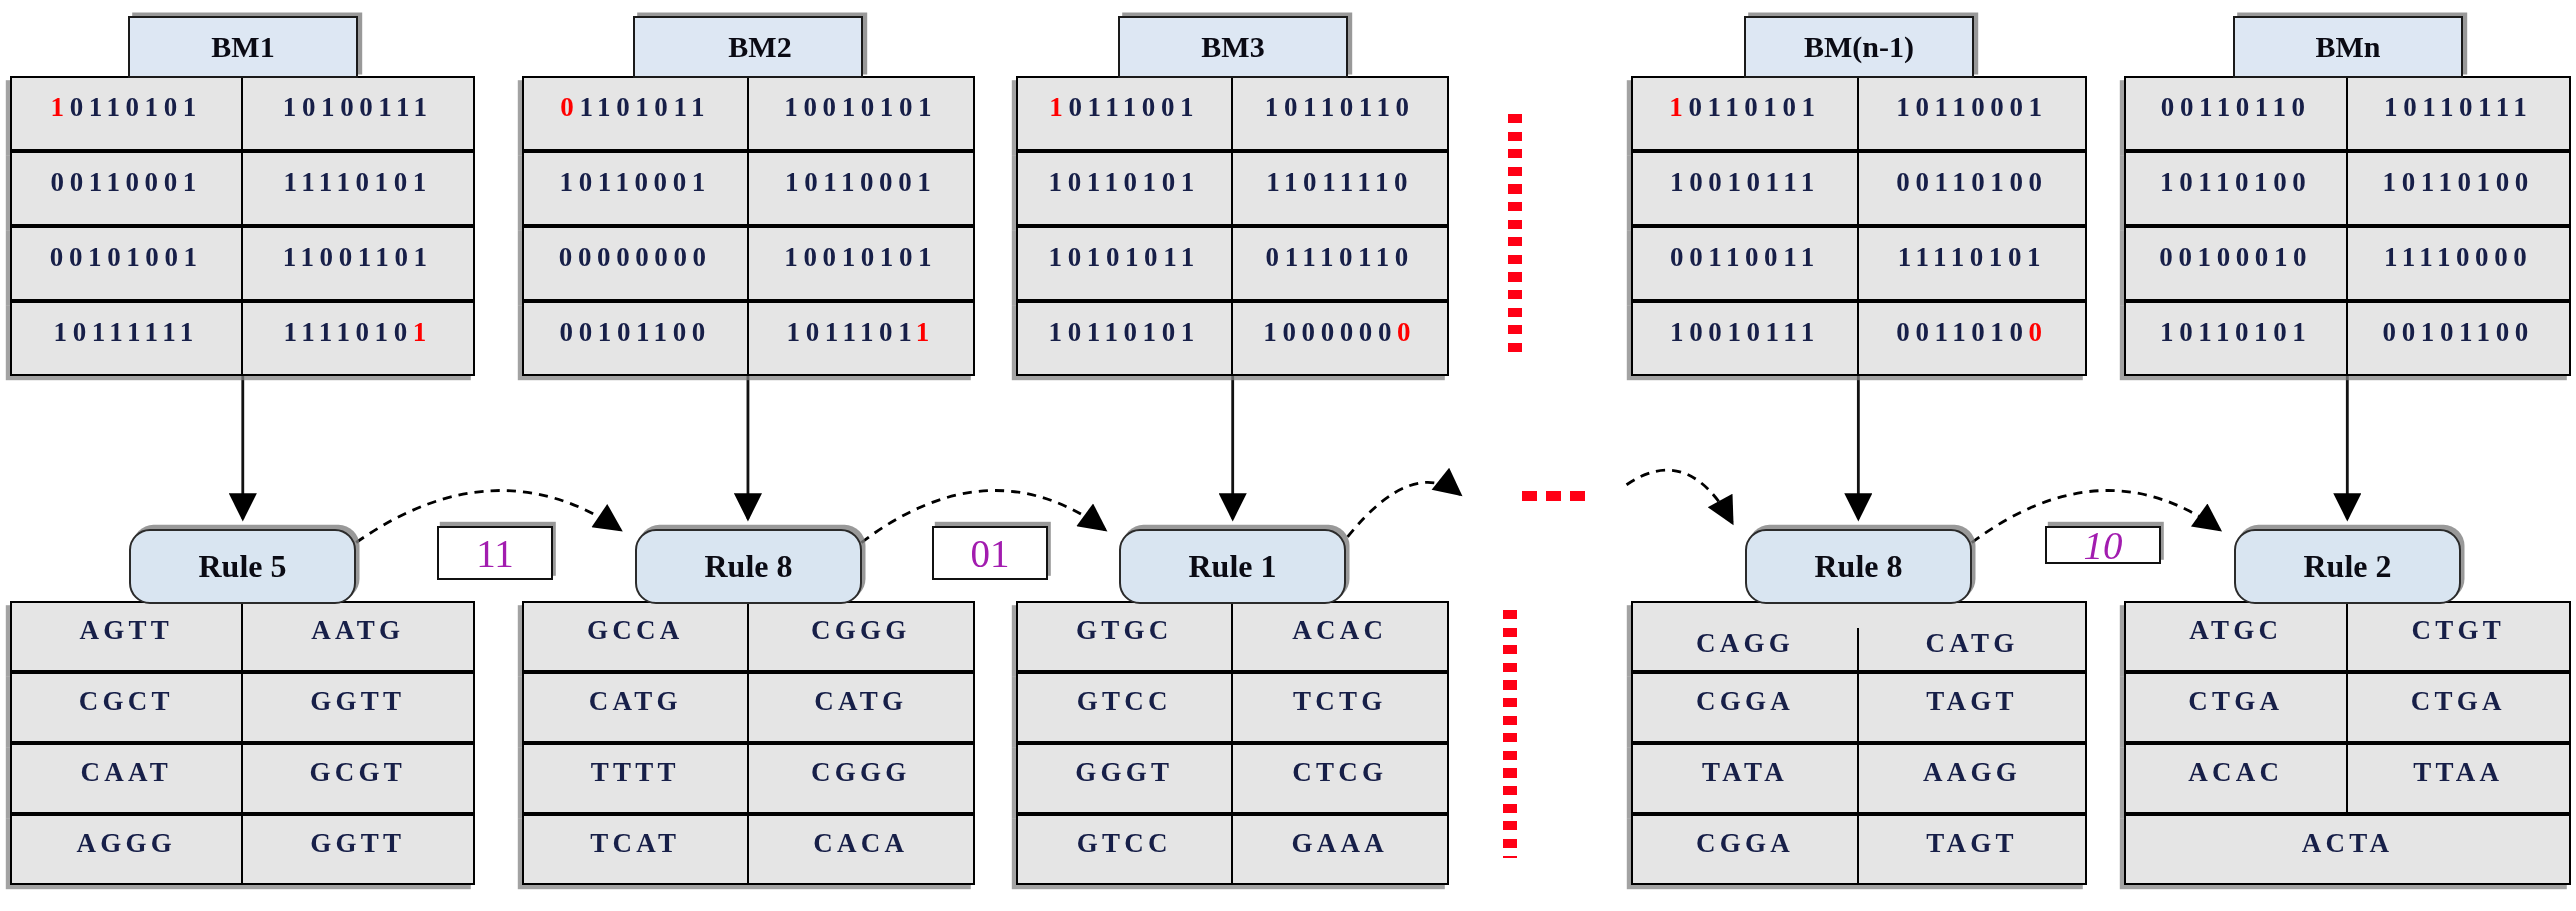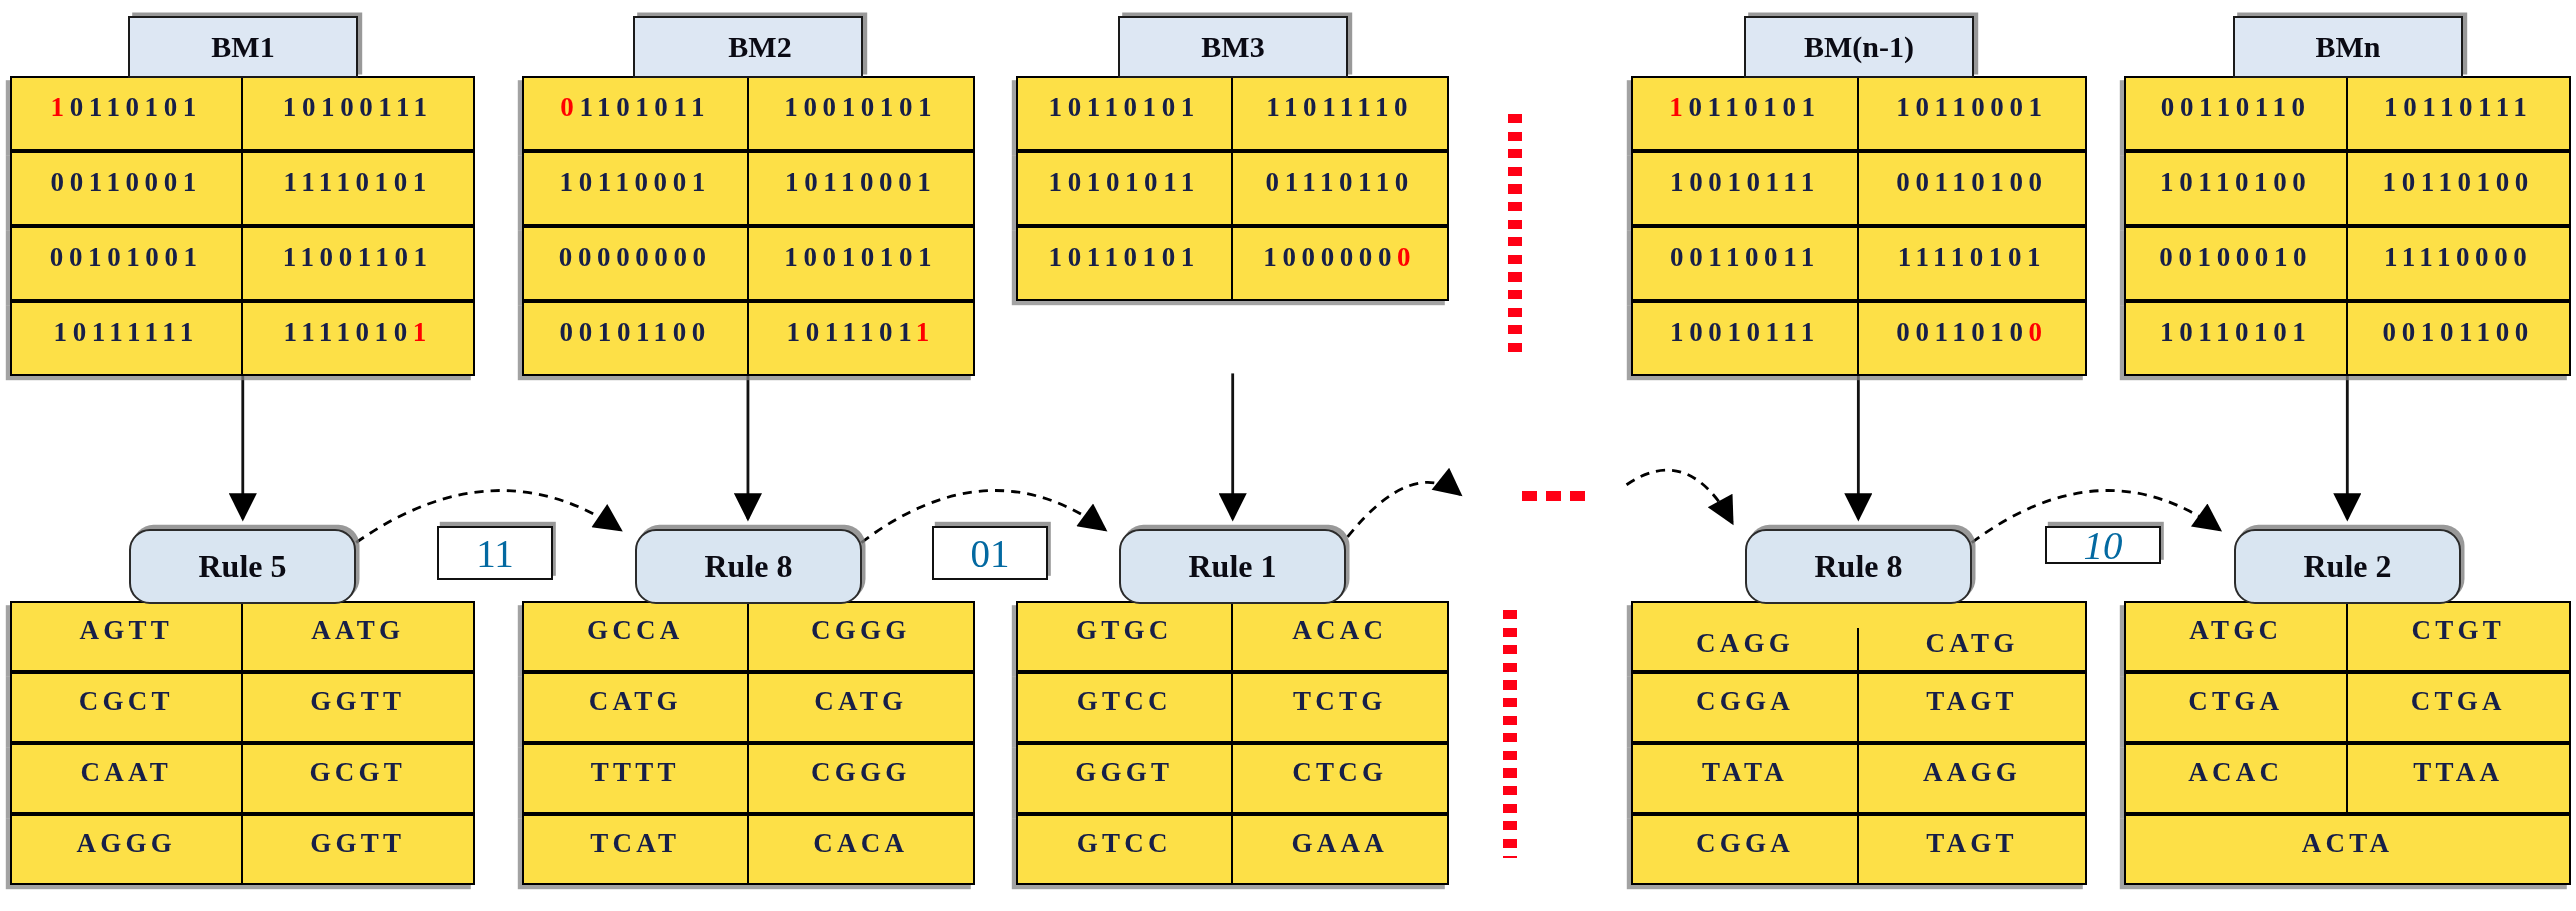--- a/index.html
+++ b/index.html
@@ -5,38 +5,38 @@
   html,body{margin:0;padding:0;background:#ffffff;}
   #stage{position:relative;width:2576px;height:911px;background:#ffffff;overflow:hidden;
          font-family:"Liberation Serif","DejaVu Serif",serif;}
   
   .bm-header{position:absolute;display:flex;align-items:center;justify-content:center;
     background:#dde7f3;border:2.8px solid #1a1a1a;box-sizing:border-box;
     font-weight:bold;font-size:30px;color:#0b0b14;z-index:3;
     box-shadow:4.2px -3.5px 0 rgba(128,128,128,0.8);}
   
   .tbl{position:absolute;z-index:2;}
-  .tbl .row{display:flex;border:2.8px solid #000;background:#fde047;box-sizing:border-box;
+  .tbl .row{display:flex;border:2.8px solid #000;background:#e5e5e5;box-sizing:border-box;
     box-shadow:-4.2px 4.2px 0 rgba(128,128,128,0.72);}
   .tbl .row + .row{margin-top:0px;}
   .cell{flex:1 1 50%;display:flex;align-items:center;justify-content:center;
     box-sizing:border-box;padding-bottom:11.3px;}
   .cell.first{border-right:2.8px solid #000;}
   .bin-text{font-weight:bold;font-size:27px;letter-spacing:5.6px;color:#171f48;white-space:nowrap;}
   .dna-text{font-weight:bold;font-size:27px;letter-spacing:4.2px;color:#171f48;white-space:nowrap;}
   .red-digit{color:#ff0000;}
   
   .rule-box{position:absolute;display:flex;align-items:center;justify-content:center;
     background:#d9e5f1;border:2.8px solid #2b2b2b;border-radius:21px;box-sizing:border-box;
     font-weight:bold;font-size:32px;color:#0b0b14;z-index:4;
     box-shadow:3.5px -4.2px 0 rgba(128,128,128,0.8);}
   
   .link-label{position:absolute;display:flex;align-items:center;justify-content:center;
     background:#ffffff;border:2.8px solid #111;box-sizing:border-box;
-    font-size:39px;color:#0369a1;z-index:4;box-shadow:2.8px -4.2px 0 rgba(128,128,128,0.8);}
+    font-size:39px;color:#a21caf;z-index:4;box-shadow:2.8px -4.2px 0 rgba(128,128,128,0.8);}
   
   .red-dotted-v{position:absolute;width:14px;z-index:1;
     background:repeating-linear-gradient(to bottom,#ff0015 0px,#ff0015 9.2px,transparent 9.2px,transparent 17.6px);}
   
   .red-ellipsis{position:absolute;display:flex;gap:9.2px;z-index:4;}
   .red-ellipsis .dash{width:15px;height:10px;background:#ff0015;}
   svg{position:absolute;left:0;top:0;z-index:1;}
 </style>
 </head>
 <body>
@@ -210,20 +210,28 @@
           </div>
           <div class="cell">
             <span class="dna-text">CACA</span>
           </div>
         </div>
       </div>
       <div class="bm-header" style="left: 1118px; top: 15.5px; width: 230px; height: 62px;">BM3</div>
       <div class="tbl" style="left: 1016px; top: 76px; width: 433px;">
         <div class="row" style="height: 75px;">
           <div class="cell first">
+            <span class="bin-text"><span class="red-digit">1</span>0111001</span>
+          </div>
+          <div class="cell">
+            <span class="bin-text">10110110</span>
+          </div>
+        </div>
+        <div class="row" style="height: 75px;">
+          <div class="cell first">
             <span class="bin-text">10110101</span>
           </div>
           <div class="cell">
             <span class="bin-text">11011110</span>
           </div>
         </div>
         <div class="row" style="height: 75px;">
           <div class="cell first">
             <span class="bin-text">10101011</span>
           </div>

